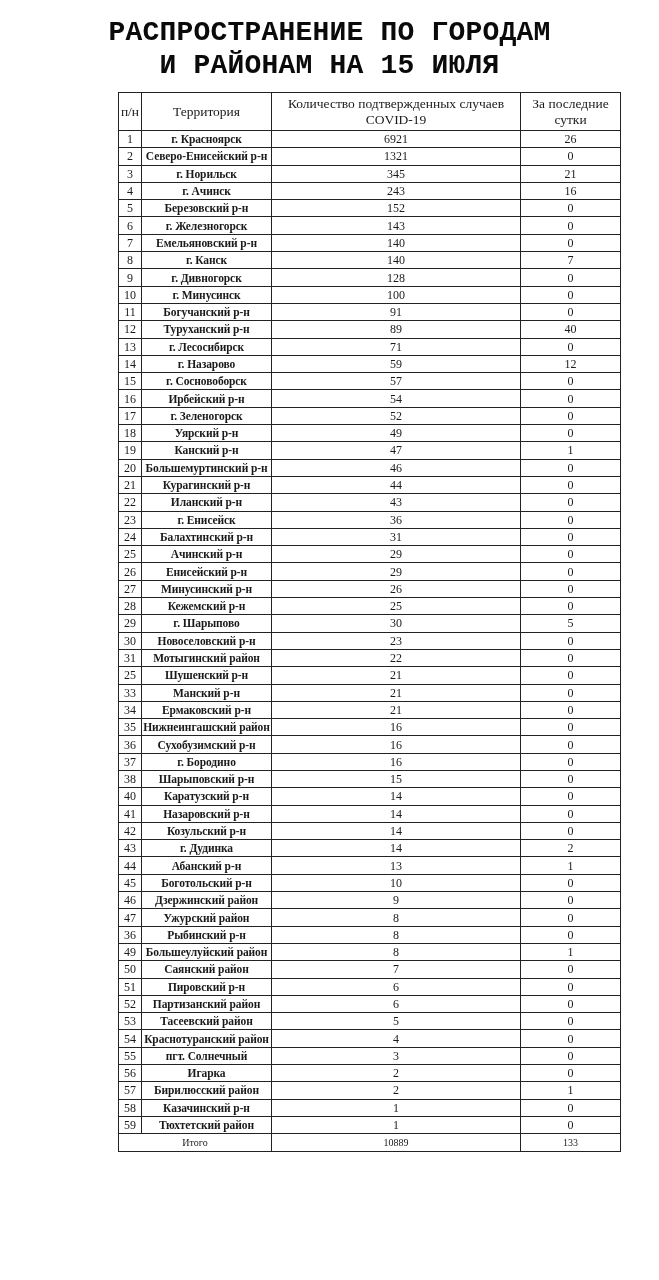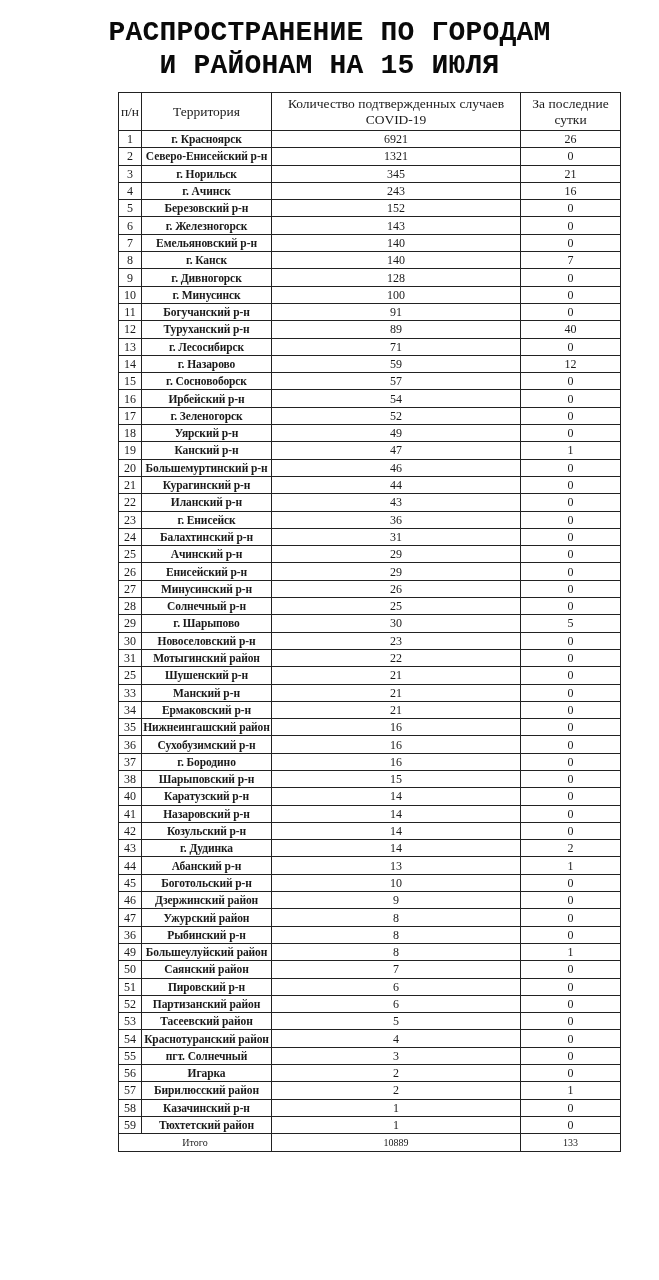--- a/index.html
+++ b/index.html
@@ -210,21 +210,21 @@
         <td class="num">0</td>
       </tr>
       <tr>
         <td class="num">27</td>
         <td class="terr">Минусинский р-н</td>
         <td class="num">26</td>
         <td class="num">0</td>
       </tr>
       <tr>
         <td class="num">28</td>
-        <td class="terr">Солнечный р-н</td>
+        <td class="terr">Кежемский р-н</td>
         <td class="num">25</td>
         <td class="num">0</td>
       </tr>
       <tr>
         <td class="num">29</td>
         <td class="terr">г. Шарыпово</td>
         <td class="num">30</td>
         <td class="num">5</td>
       </tr>
       <tr>

